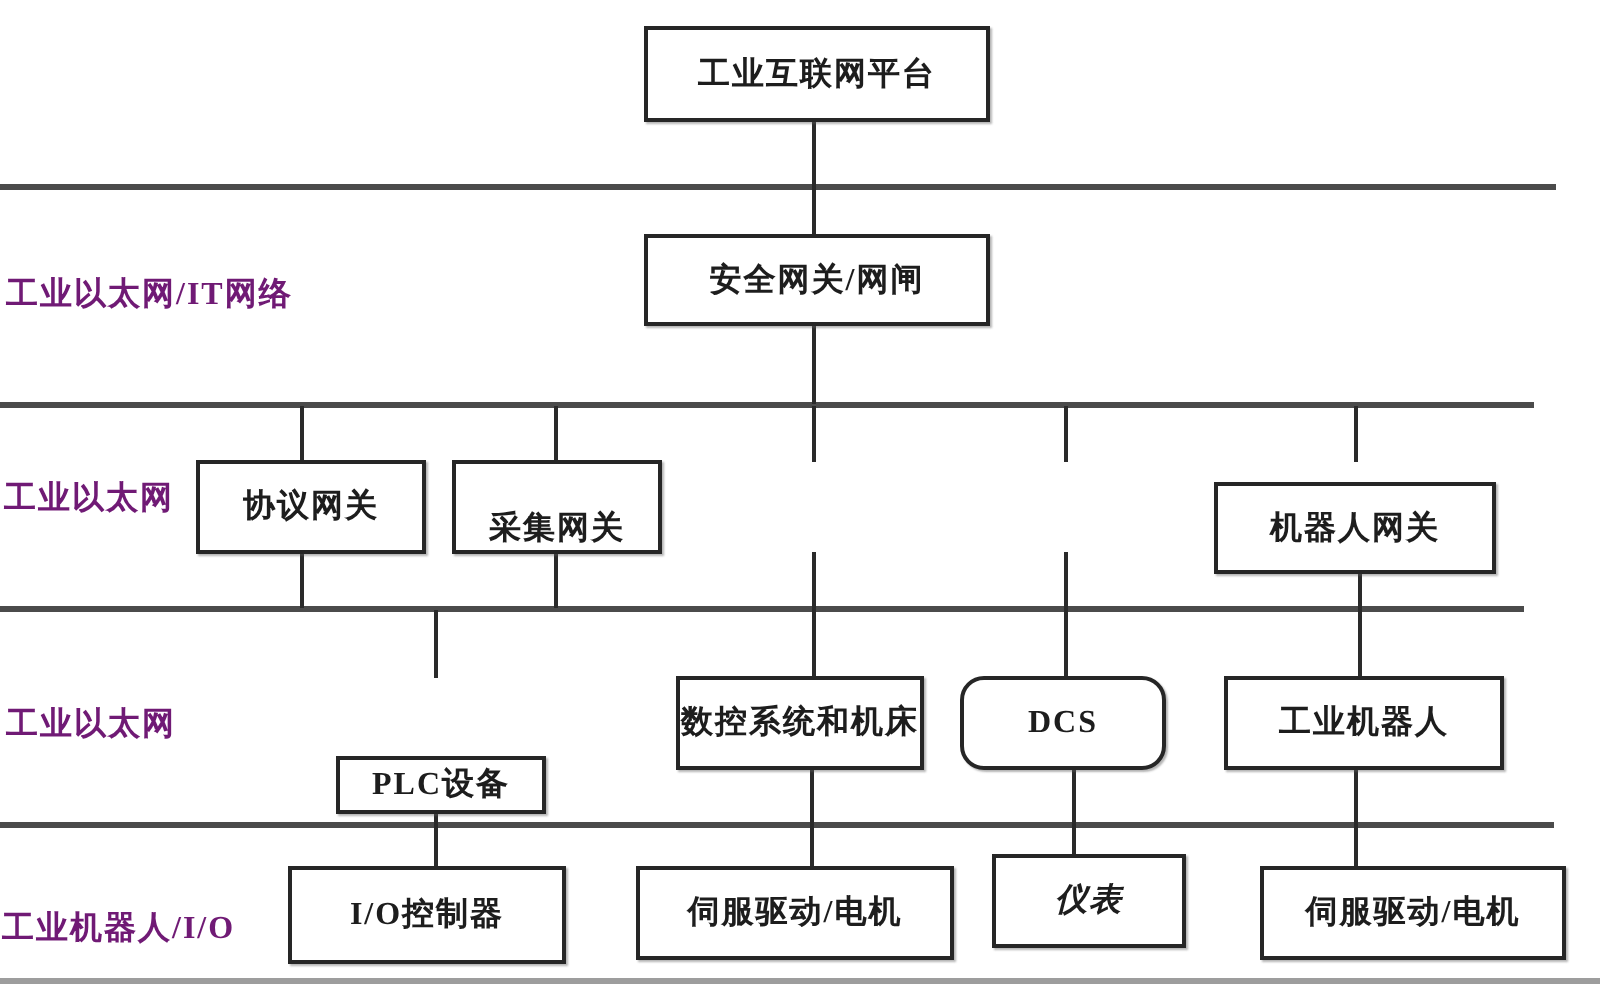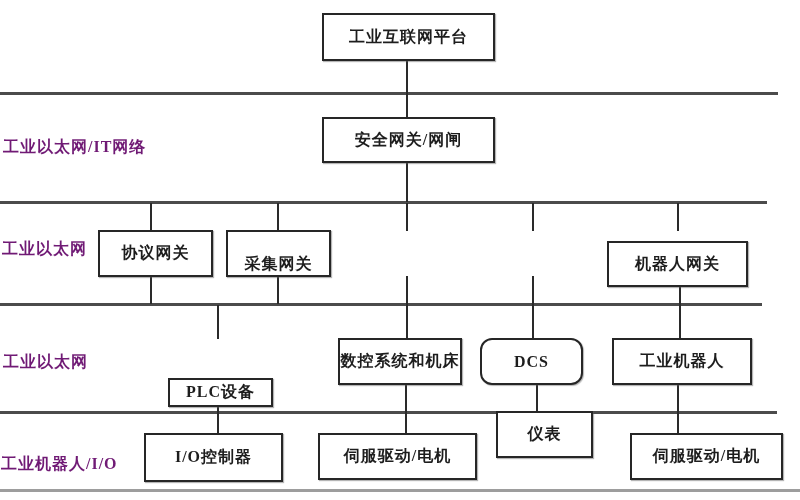--- a/index.html
+++ b/index.html
@@ -121,20 +121,20 @@
   <div class="node" style="left:612px; top:338px; width:140px; height:47px;">
     <span>工业机器人</span>
   </div>
 
   <div class="node" style="left:144px; top:433px; width:139px; height:49px;">
     <span>I/O控制器</span>
   </div>
   <div class="node" style="left:318px; top:433px; width:159px; height:47px;">
     <span>伺服驱动/电机</span>
   </div>
-  <div class="node" style="left:496px; top:411px; width:97px; height:47px;">
+  <div class="node" style="left:496px; top:427px; width:97px; height:47px;font-style:italic;">
     <span>仪表</span>
   </div>
   <div class="node" style="left:630px; top:433px; width:153px; height:47px;">
     <span>伺服驱动/电机</span>
   </div>
 
 </div>
 
 </body></html>

